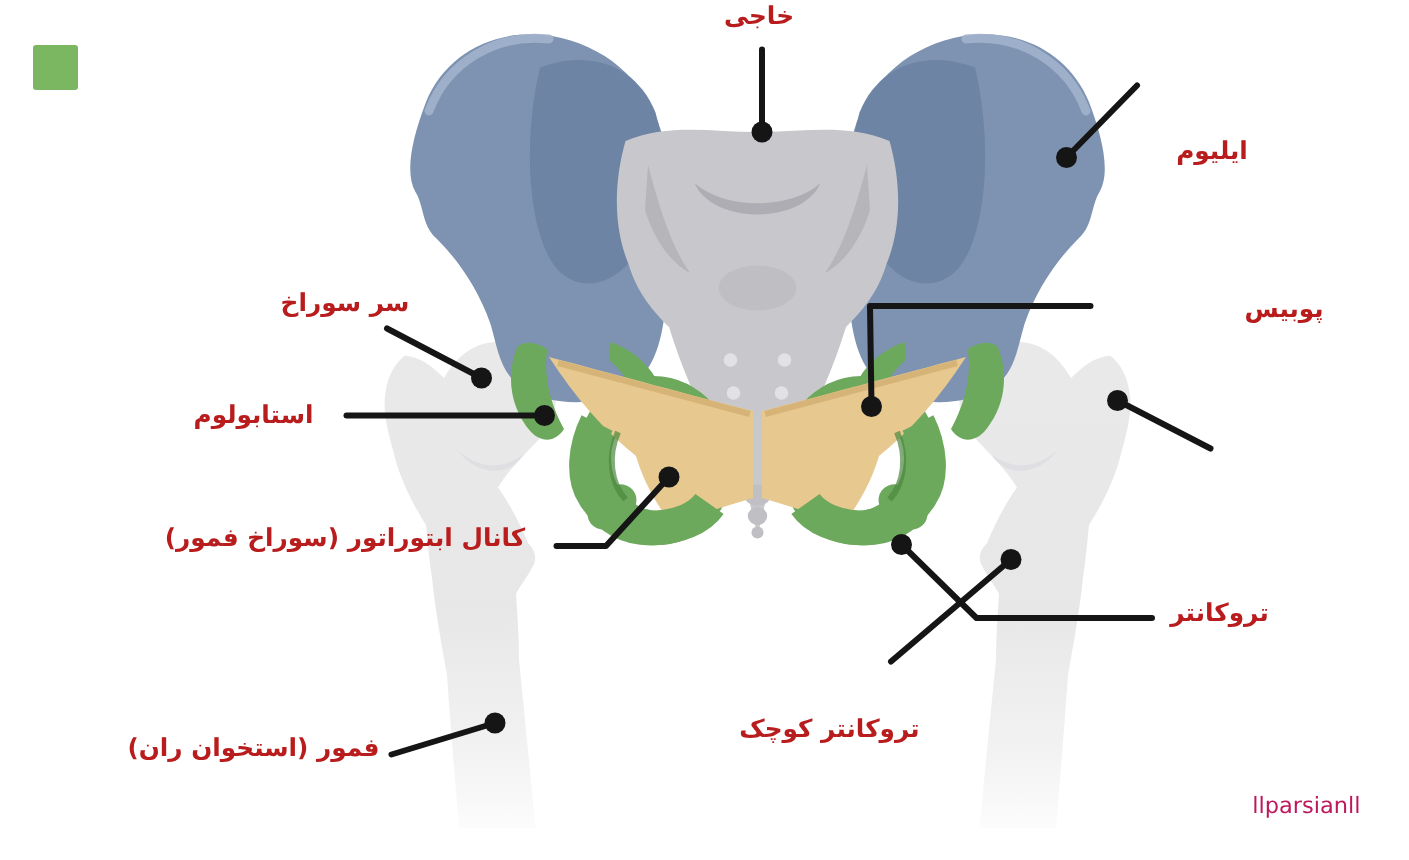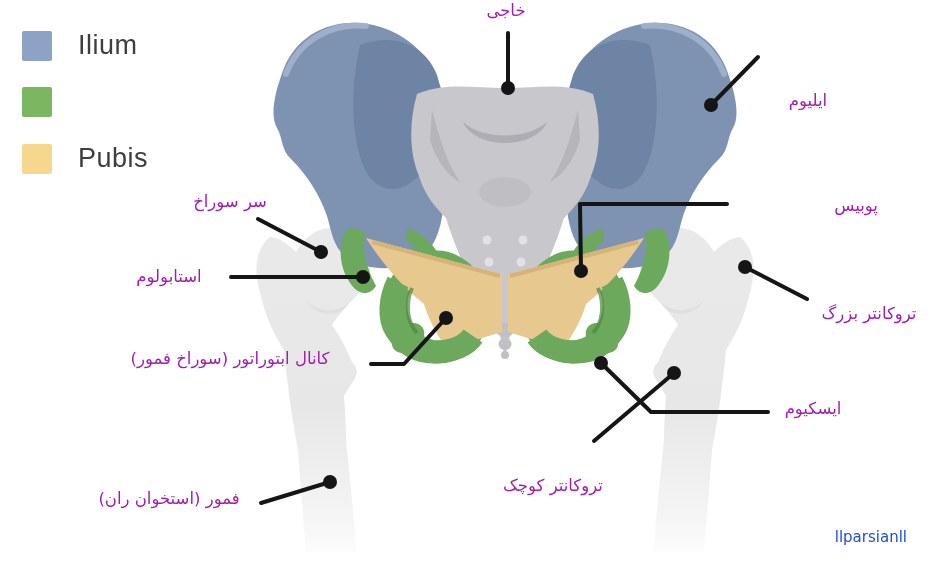--- a/index.html
+++ b/index.html
@@ -8,47 +8,39 @@
     font-family:"Liberation Sans","DejaVu Sans",sans-serif;
   }
   
   #legend{position:absolute;left:22px;top:30px;display:flex;flex-direction:column;gap:26px;}
   .legend-row{display:flex;align-items:center;gap:26px;}
   .legend-swatch{width:30px;height:30px;border-radius:2px;flex:0 0 auto;}
   .legend-label{font-size:27px;color:#3e3e3e;letter-spacing:.5px;}
   
   .anno{
     position:absolute;direction:rtl;text-align:center;
-    font-family:"DejaVu Sans",sans-serif;font-weight:normal;
-    font-size:16.5px;line-height:1.25;color:#a21caf;white-space:nowrap;
+    font-family:"DejaVu Sans",sans-serif;font-weight:bold;
+    font-size:16.5px;line-height:1.25;color:#b91c1c;white-space:nowrap;
   }
   
-  #watermark{position:absolute;top:528px;right:32px;font-size:15px;color:#1d4ed8;
+  #watermark{position:absolute;top:528px;right:32px;font-size:15px;color:#be185d;
     font-family:"DejaVu Sans",sans-serif;}
   
   #art{position:absolute;left:0;top:0;}
   .leader{stroke:var(--line_color);stroke-width:4;fill:none;stroke-linecap:round;stroke-linejoin:round;}
   .dot{fill:var(--line_color);}
 </style>
 </head>
 <body>
 
 <div id="stage">
 
   <div id="legend">
     <div class="legend-row">
-      <span class="legend-swatch" style="background: rgb(140, 163, 197);"></span>
-      <span class="legend-label">Ilium</span>
-    </div>
-    <div class="legend-row">
       <span class="legend-swatch" style="background: rgb(123, 183, 97);"></span>
-    </div>
-    <div class="legend-row">
-      <span class="legend-swatch" style="background: rgb(247, 215, 142);"></span>
-      <span class="legend-label">Pubis</span>
     </div>
   </div>
 
   <svg id="art" width="939" height="573" viewBox="0 0 939 573">
     <defs>
       <linearGradient id="femurGrad" gradientUnits="userSpaceOnUse" x1="0" y1="250" x2="0" y2="562">
         <stop offset="0" stop-color="#E9E9EA"></stop>
         <stop offset="0.5" stop-color="#E7E7E8"></stop>
         <stop offset="0.82" stop-color="#F3F3F4"></stop>
         <stop offset="1" stop-color="#FEFEFE"></stop>
@@ -150,22 +142,21 @@
       <circle class="dot" cx="330" cy="482" r="7"></circle>
 
       <path class="leader" d="M 594 441 L 674 373"></path>
       <circle class="dot" cx="674" cy="373" r="7"></circle>
     </g>
   </svg>
 
   <div class="anno" style="left:476px;top:1px;width:60px;">خاجی</div>
   <div class="anno" style="left:778px;top:43px;width:60px;margin-top:48px;">ایلیوم</div>
   <div class="anno" style="left:801px;top:196px;width:62px;margin-left:24px;">پوبیس</div>
-  <div class="anno" style="left:801px;top:304px;width:136px;">تروکانتر بزرگ</div>
-  <div class="anno" style="left:776px;top:399px;width:74px;">ایسکیوم</div>
+  <div class="anno" style="left:776px;top:399px;width:74px;">تروکانتر</div>
   <div class="anno" style="left:186px;top:192px;width:88px;">سر سوراخ</div>
   <div class="anno" style="left:123px;top:267px;width:92px;">استابولوم</div>
   <div class="anno" style="left:94px;top:349px;width:272px;">کانال ابتوراتور (سوراخ فمور)</div>
   <div class="anno" style="left:476px;top:476px;width:154px;">تروکانتر کوچک</div>
   <div class="anno" style="left:81px;top:489px;width:176px;">فمور (استخوان ران)</div>
 
   <div id="watermark">llparsianll</div>
 
 </div>
 

